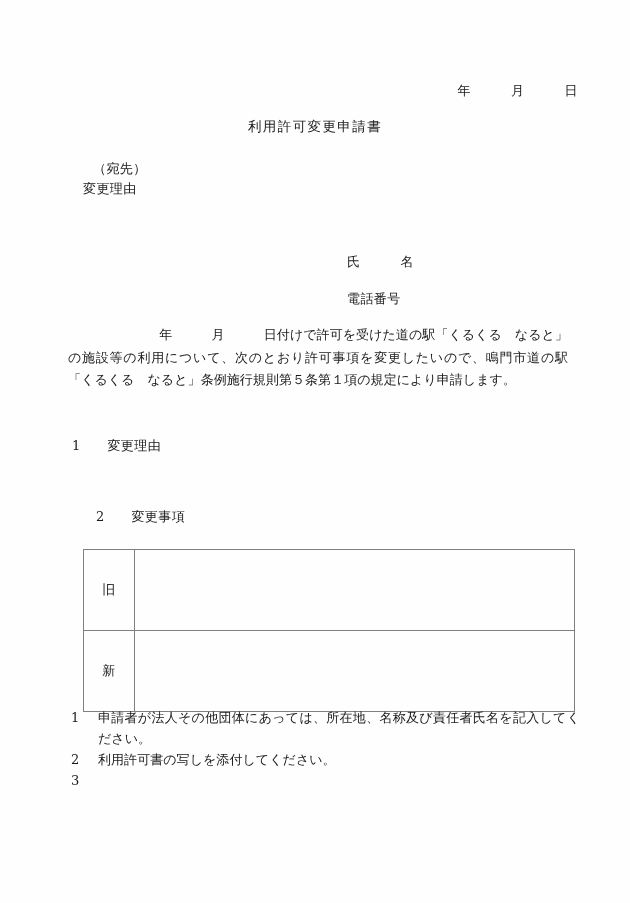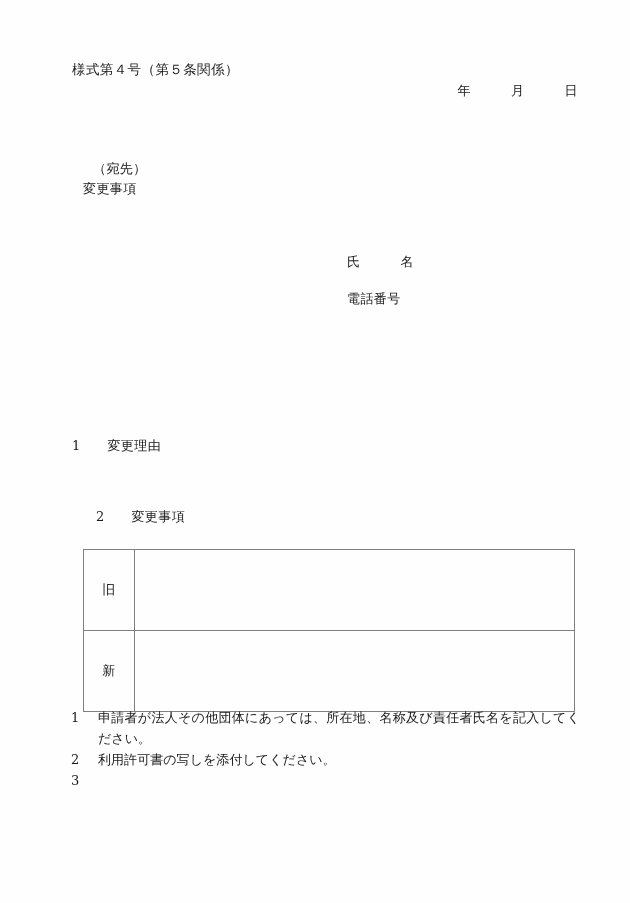--- a/index.html
+++ b/index.html
@@ -154,34 +154,35 @@
     position: absolute;
     left: 3px;
     top: 0;
   }
 </style>
 </head>
 <body>
 
 <div class="page">
 
-  <div class="abs form-no">様式第４号（第５条関係）</div>
 
   <div class="abs date-line">年　　　月　　　日</div>
 
+  <div class="abs doc-title">利用許可変更申請書</div>
 
   <div class="abs addressee-paren">（宛先）</div>
 
-  <div class="abs addressee-name">変更事項</div>
+  <div class="abs addressee-name">変更理由</div>
 
 
   <div class="abs applicant-name">氏　　　名</div>
 
   <div class="abs applicant-tel">電話番号</div>
 
+  <div class="body-para">　　　　　　　年　　　月　　　日付けで許可を受けた道の駅「くるくる　なると」の施設等の利用について、次のとおり許可事項を変更したいので、鳴門市道の駅「くるくる　なると」条例施行規則第５条第１項の規定により申請します。</div>
 
   <div class="section section-1">1　　変更理由</div>
 
   <div class="section section-2">2　　変更事項</div>
 
   <table class="change-table">
     <tbody>
       <tr>
         <td class="label-cell">旧</td>
         <td class="value-cell"></td>

